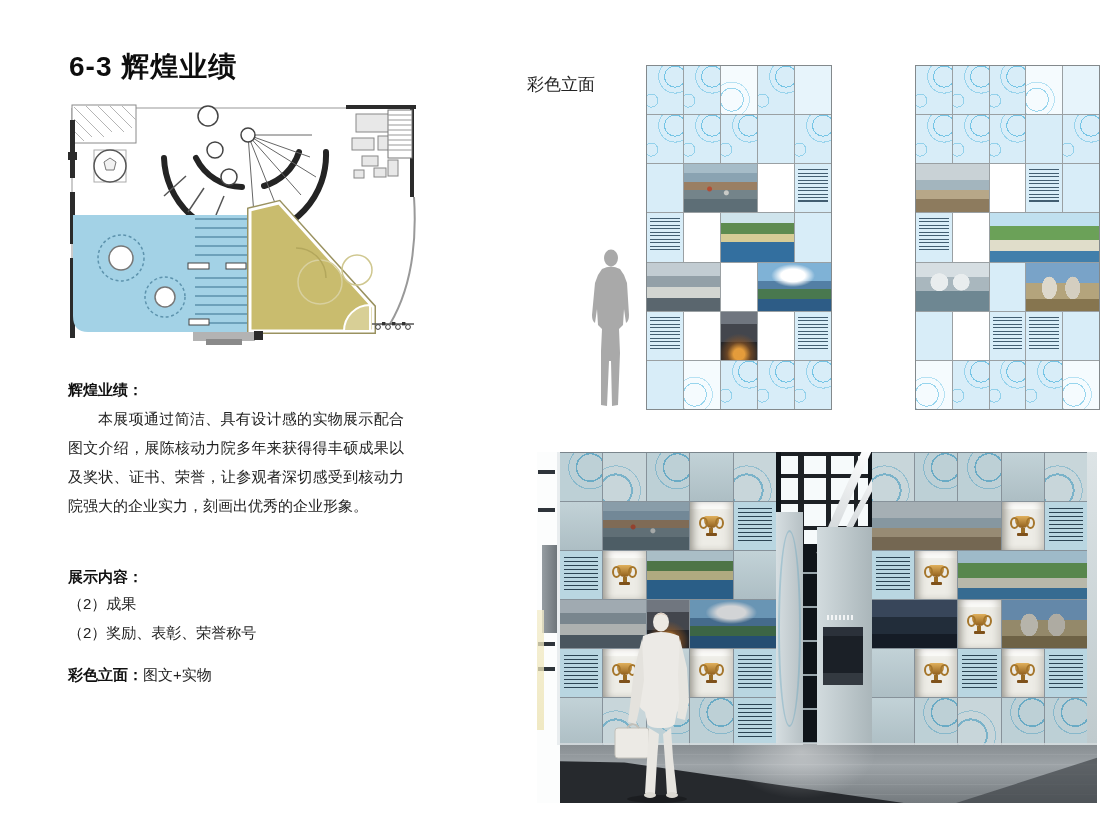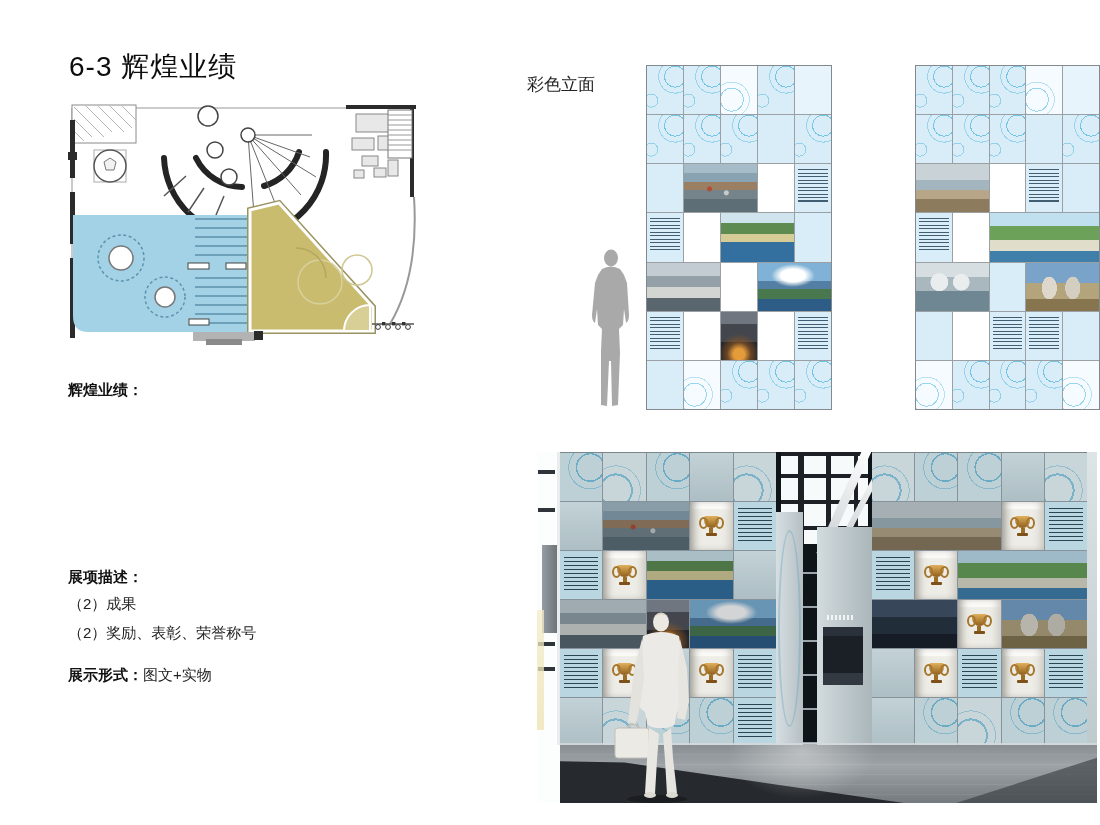--- a/index.html
+++ b/index.html
@@ -1,20 +1,20 @@
 <!DOCTYPE html>
 <html><head>
 <meta charset="utf-8">
 <style>
   html,body{margin:0;padding:0;background:#fff;}
   .page{position:relative;width:1100px;height:825px;background:#fff;overflow:hidden;
         font-family:"Liberation Sans","DejaVu Sans",sans-serif;color:#1a1a1a;}
 
   
-  .title{position:absolute;left:69px;top:48px;font-size:28px;font-weight:normal;letter-spacing:1px;color:#0d0d0d;}
+  .title{position:absolute;left:69px;top:48px;font-size:28px;font-weight:bold;letter-spacing:1px;color:#0d0d0d;}
   .sec-head{position:absolute;font-size:15px;font-weight:bold;color:#111;}
   .desc-head{left:68px;top:381px;}
   .desc-body{position:absolute;left:68px;top:404px;width:336px;font-size:15px;line-height:29px;
              text-indent:2em;color:#222;text-align:justify;}
   .content-head{left:68px;top:568px;}
   .content-item{position:absolute;left:68px;font-size:15px;color:#222;}
   .ci0{top:595px;} .ci1{top:624px;}
   .format-line{position:absolute;left:68px;top:666px;font-size:15px;color:#222;}
   .format-line b{font-weight:bold;color:#111;}
 
@@ -240,24 +240,25 @@
         <rect x="324" y="222" width="3.4" height="3.4" fill="#333"></rect>
       <circle cx="330" cy="227" r="2.4" fill="#fff" stroke="#333"></circle>
         <rect x="334" y="222" width="3.4" height="3.4" fill="#333"></rect>
       <circle cx="340" cy="227" r="2.4" fill="#fff" stroke="#333"></circle>
         <rect x="344" y="222" width="3.4" height="3.4" fill="#333"></rect>
       <circle cx="350" cy="227" r="2.4" fill="#fff" stroke="#333"></circle>
     </g>
   </svg>
 
   <div class="sec-head desc-head">辉煌业绩：</div>
-  <div class="sec-head content-head">展项描述：</div>
+  <div class="desc-body">本展项通过简洁、具有设计感的实物展示配合图文介绍，展陈核动力院多年来获得得丰硕成果以及奖状、证书、荣誉，让参观者深切感受到核动力院强大的企业实力，刻画出优秀的企业形象。</div>
+  <div class="sec-head content-head">展示内容：</div>
   <div class="content-item ci0">（2）成果</div>
   <div class="content-item ci1">（2）奖励、表彰、荣誉称号</div>
-  <div class="format-line"><b>展示形式：</b><span>图文+实物</span></div>
+  <div class="format-line"><b>彩色立面：</b><span>图文+实物</span></div>
 
   <div class="elev-label">彩色立面</div>
 
   <svg class="sil-man" width="56" height="160" viewBox="0 0 56 160">
     <ellipse cx="28" cy="9" rx="7" ry="8.5" fill="#a9a9a9"></ellipse>
     <path d="M19,20 Q28,15 37,20 L41,26 L44,34 L46,66 Q46,72 43,74 L41,60 L40,76 L36,80 L37,104 L35,156 L29,157 L28,112 L26,112 L24,157 L18,156 L18,102 L19,80 L15,76 L14,60 L12,74 Q9,72 9,66 L12,34 L15,26 Z" fill="#a9a9a9"></path>
   </svg>
 
   <div class="elev" id="elev1">
     <div class="t-bp"></div>

